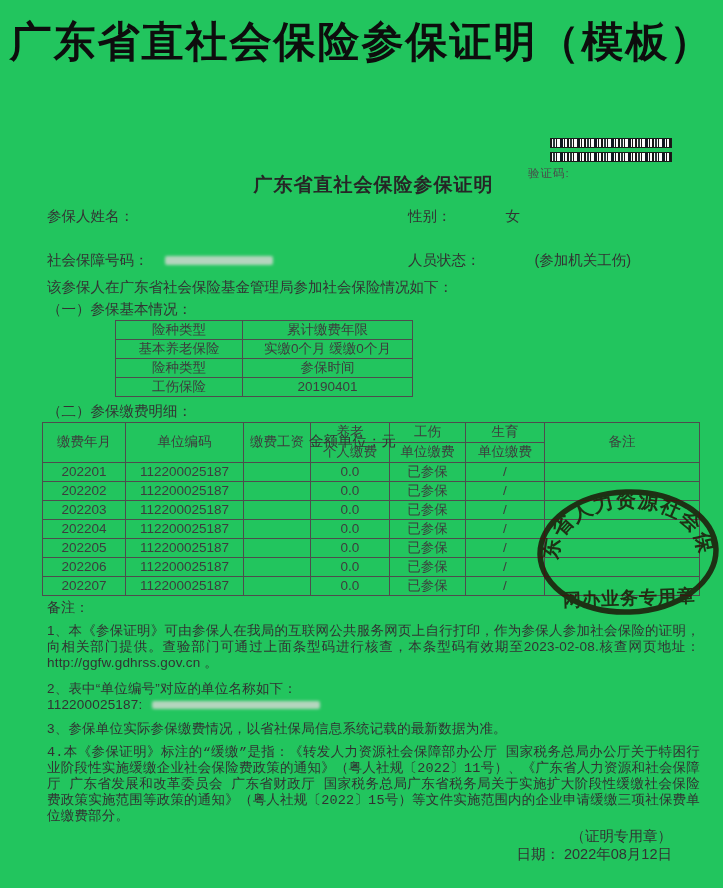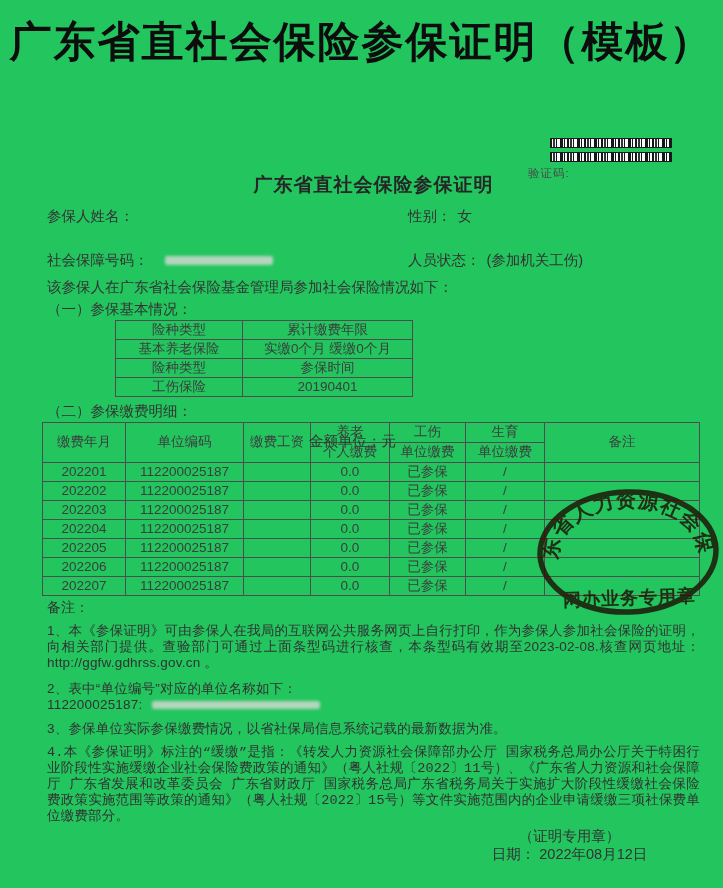--- a/index.html
+++ b/index.html
@@ -26,21 +26,21 @@
   .verify-row{font-size:11.5px;color:#4a4a4a;margin-top:3px;letter-spacing:1px;}
   .content{padding:0 23px 0 47px;}
   .doc-title{
     margin-top:99px;text-align:center;font-size:19px;font-weight:bold;
     color:#262626;letter-spacing:1px;line-height:26px;
   }
   .field-row{display:flex;height:20px;font-size:14.5px;color:#333;}
   .fr1{margin-top:9px;text-align:center;}
   .fr2{margin-top:24px;}
   .field-left{flex:0 0 361px;display:flex;align-items:center;}
-  .field-right{flex:1;display:flex;align-items:center;}
+  .field-right{flex:1;display:flex;align-items:center;gap:48px;}
   .field-label{margin-right:6px;}
   .redact{
     display:inline-block;height:9px;background:#d9d9d6;border-radius:2px;
     filter:blur(1.5px);margin-left:10px;opacity:.8;
   }
   .intro{margin-top:7px;font-size:14.5px;height:20px;color:#333;}
   .sec-heading{margin-top:2px;font-size:14.5px;height:20px;color:#333;}
   table{border-collapse:collapse;table-layout:fixed;font-size:13.5px;color:#3d3d3d;}
   td,th{border:1px solid #4d4d4d;text-align:center;font-weight:normal;
     padding:0;overflow:hidden;white-space:nowrap;}
@@ -52,21 +52,21 @@
   .detail-table thead td{height:19px;}
   .detail-table tbody td{height:18px;}
   .notes-heading{margin-top:3px;font-size:14px;height:18px;color:#333;}
   .note{margin:0;font-size:13.5px;line-height:16px;color:#323232;
     text-align:justify;letter-spacing:.2px;}
   .n1{margin-top:6px;}
   .n2{margin-top:10px;}
   .n2b{margin-top:0;display:flex;align-items:center;height:16px;}
   .n3{margin-top:8px;}
   .n4{margin-top:8px;font-family:Liberation Mono, monospace;}
-  .footer{margin-top:2px;margin-left:420px;width:205px;text-align:center;
+  .footer{margin-top:2px;margin-left:420px;width:205px;text-align:right;
     font-size:14.5px;color:#333;line-height:18px;}
   .seal{
     position:absolute;left:535px;top:487px;width:186px;height:130px;
     transform:rotate(-2deg);mix-blend-mode:multiply;opacity:.9;pointer-events:none;
   }
   .seal svg{width:100%;height:100%;overflow:visible;}
 </style>
 </head>
 <body>
 

